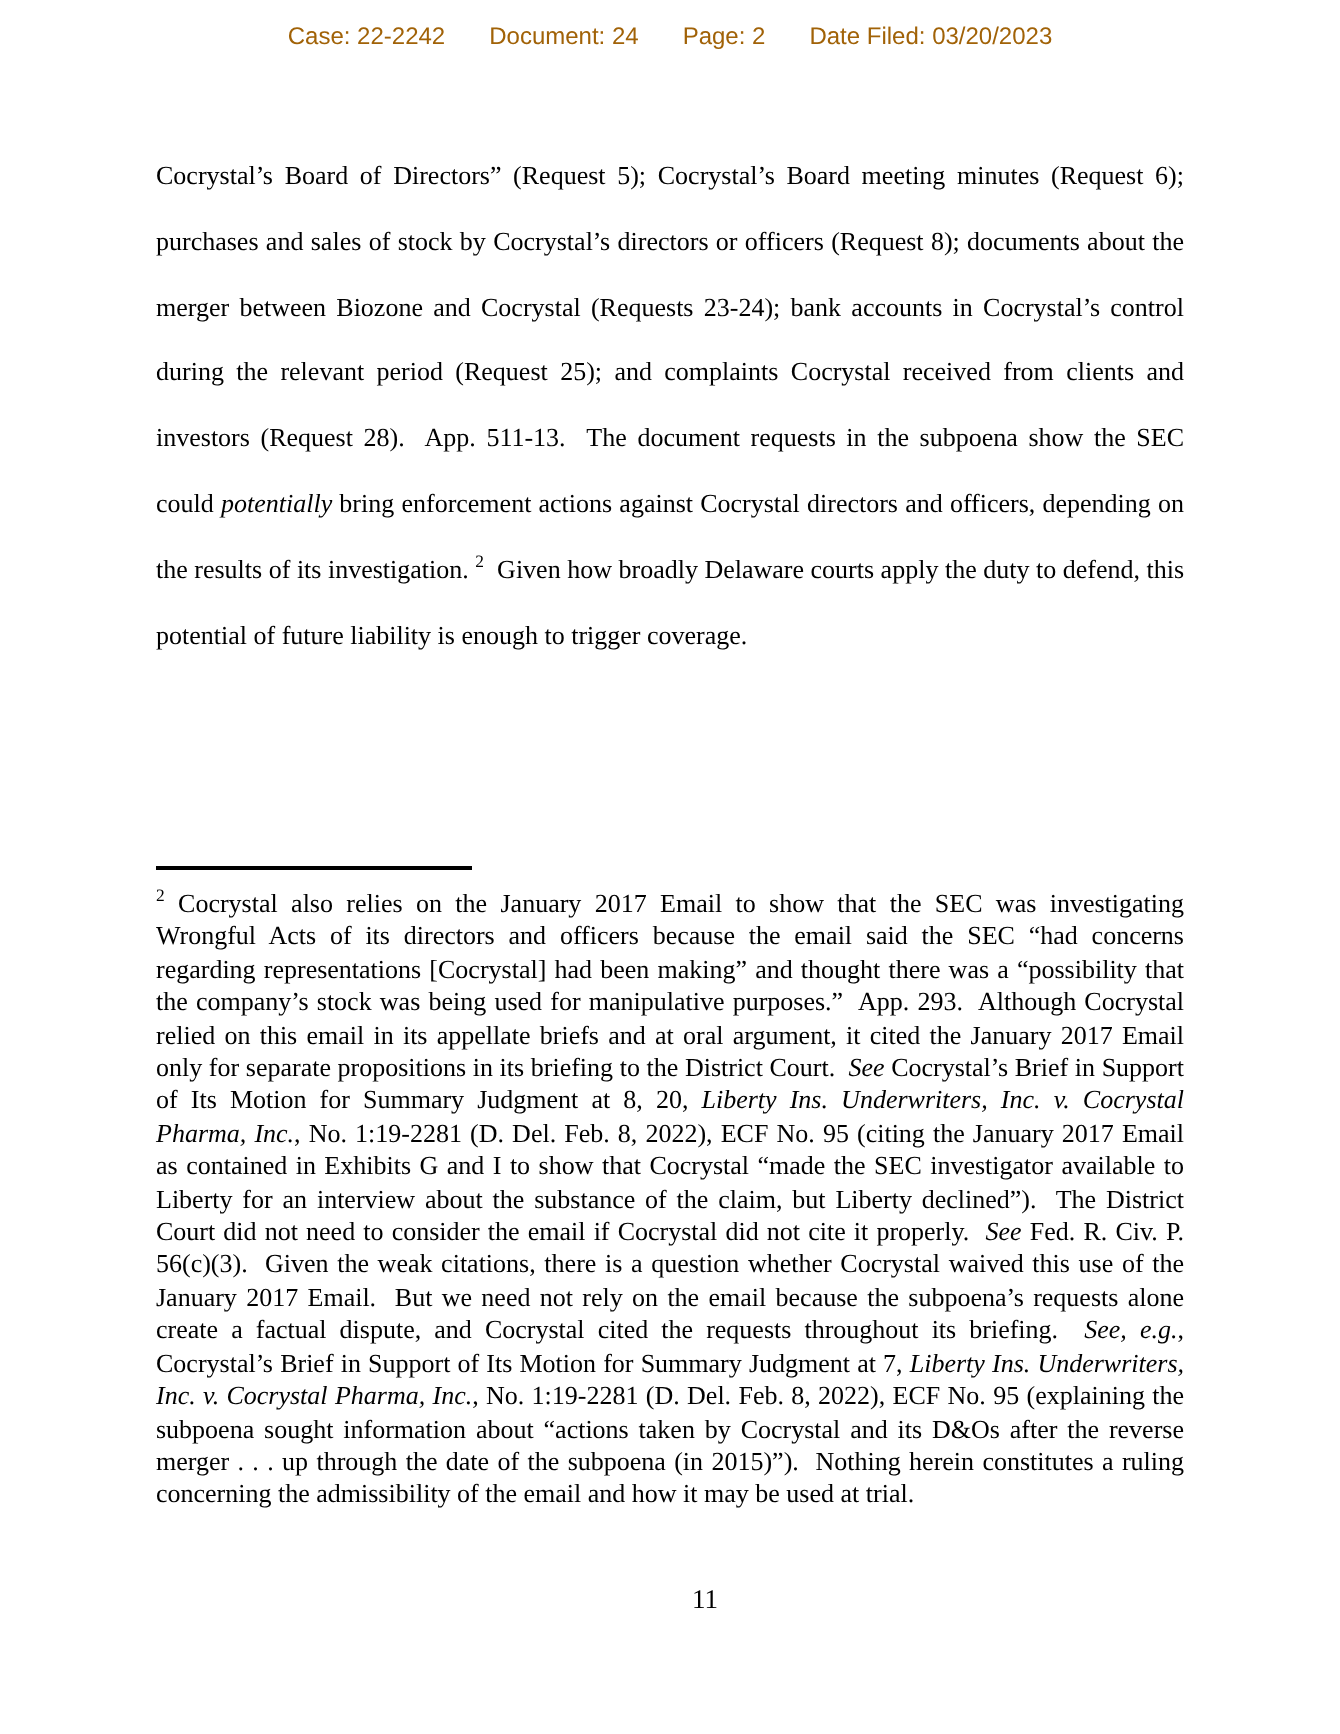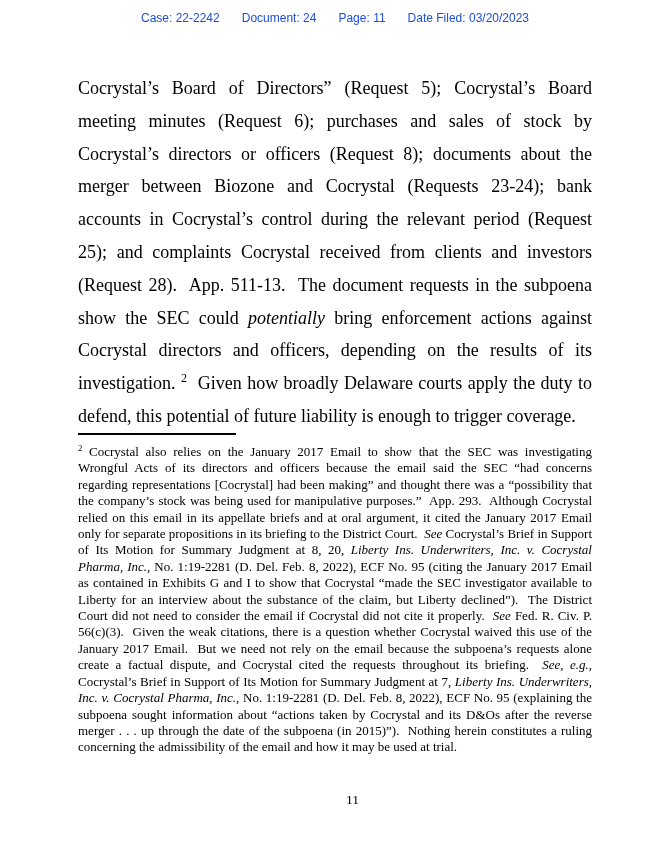--- a/index.html
+++ b/index.html
@@ -18,31 +18,31 @@
   .header {
     position: absolute;
     top: 11px;
     left: 0;
     right: 0;
     display: flex;
     justify-content: center;
     gap: 22px;
     font-family: "Liberation Sans", sans-serif;
     font-size: 12px;
-    color: #1d4ed8;
+    color: #a16207;
     white-space: nowrap;
   }
   .body-text {
     position: absolute;
     top: 72px;
     left: 78px;
     width: 514px;
     margin: 0;
     font-family: "Liberation Serif", serif;
-    font-size: 18px;
+    font-size: 13px;
     line-height: 32.8px;
     text-align: justify;
     white-space: pre-wrap;
   }
   .footnote-rule {
     position: absolute;
     top: 433px;
     left: 78px;
     width: 158px;
     height: 2px;
@@ -78,21 +78,21 @@
   }
 </style>
 </head>
 <body>
 
 <div class="page">
 
   <div class="header">
     <span>Case: 22-2242</span>
     <span>Document: 24</span>
-    <span>Page: 11</span>
+    <span>Page: 2</span>
     <span>Date Filed: 03/20/2023</span>
   </div>
 
   <p class="body-text"><span>Cocrystal’s Board of Directors” (Request 5); Cocrystal’s Board meeting minutes (Request 6); purchases and sales of stock by Cocrystal’s directors or officers (Request 8); documents about the merger between Biozone and Cocrystal (Requests 23-24); bank accounts in Cocrystal’s control during the relevant period (Request 25); and complaints Cocrystal received from clients and investors (Request 28).  App. 511-13.  The document requests in the subpoena show the SEC could </span><span class="run-italic">potentially</span><span> bring enforcement actions against Cocrystal directors and officers, depending on the results of its investigation. </span><span class="run-sup">2</span><span>  Given how broadly Delaware courts apply the duty to defend, this potential of future liability is enough to trigger coverage.</span></p>
 
   <div class="footnote-rule"></div>
 
   <p class="footnote"><span class="run-sup">2</span><span> Cocrystal also relies on the January 2017 Email to show that the SEC was investigating Wrongful Acts of its directors and officers because the email said the SEC “had concerns regarding representations [Cocrystal] had been making” and thought there was a “possibility that the company’s stock was being used for manipulative purposes.”  App. 293.  Although Cocrystal relied on this email in its appellate briefs and at oral argument, it cited the January 2017 Email only for separate propositions in its briefing to the District Court.  </span><span class="run-italic">See</span><span> Cocrystal’s Brief in Support of Its Motion for Summary Judgment at 8, 20, </span><span class="run-italic">Liberty Ins. Underwriters, Inc. v. Cocrystal Pharma, Inc.</span><span>, No. 1:19-2281 (D. Del. Feb. 8, 2022), ECF No. 95 (citing the January 2017 Email as contained in Exhibits G and I to show that Cocrystal “made the SEC investigator available to Liberty for an interview about the substance of the claim, but Liberty declined”).  The District Court did not need to consider the email if Cocrystal did not cite it properly.  </span><span class="run-italic">See</span><span> Fed. R. Civ. P. 56(c)(3).  Given the weak citations, there is a question whether Cocrystal waived this use of the January 2017 Email.  But we need not rely on the email because the subpoena’s requests alone create a factual dispute, and Cocrystal cited the requests throughout its briefing.  </span><span class="run-italic">See, e.g.</span><span>, Cocrystal’s Brief in Support of Its Motion for Summary Judgment at 7, </span><span class="run-italic">Liberty Ins. Underwriters, Inc. v. Cocrystal Pharma, Inc.</span><span>, No. 1:19-2281 (D. Del. Feb. 8, 2022), ECF No. 95 (explaining the subpoena sought information about “actions taken by Cocrystal and its D&amp;Os after the reverse merger . . . up through the date of the subpoena (in 2015)”).  Nothing herein constitutes a ruling concerning the admissibility of the email and how it may be used at trial.</span></p>
 
   <div class="page-number">11</div>

